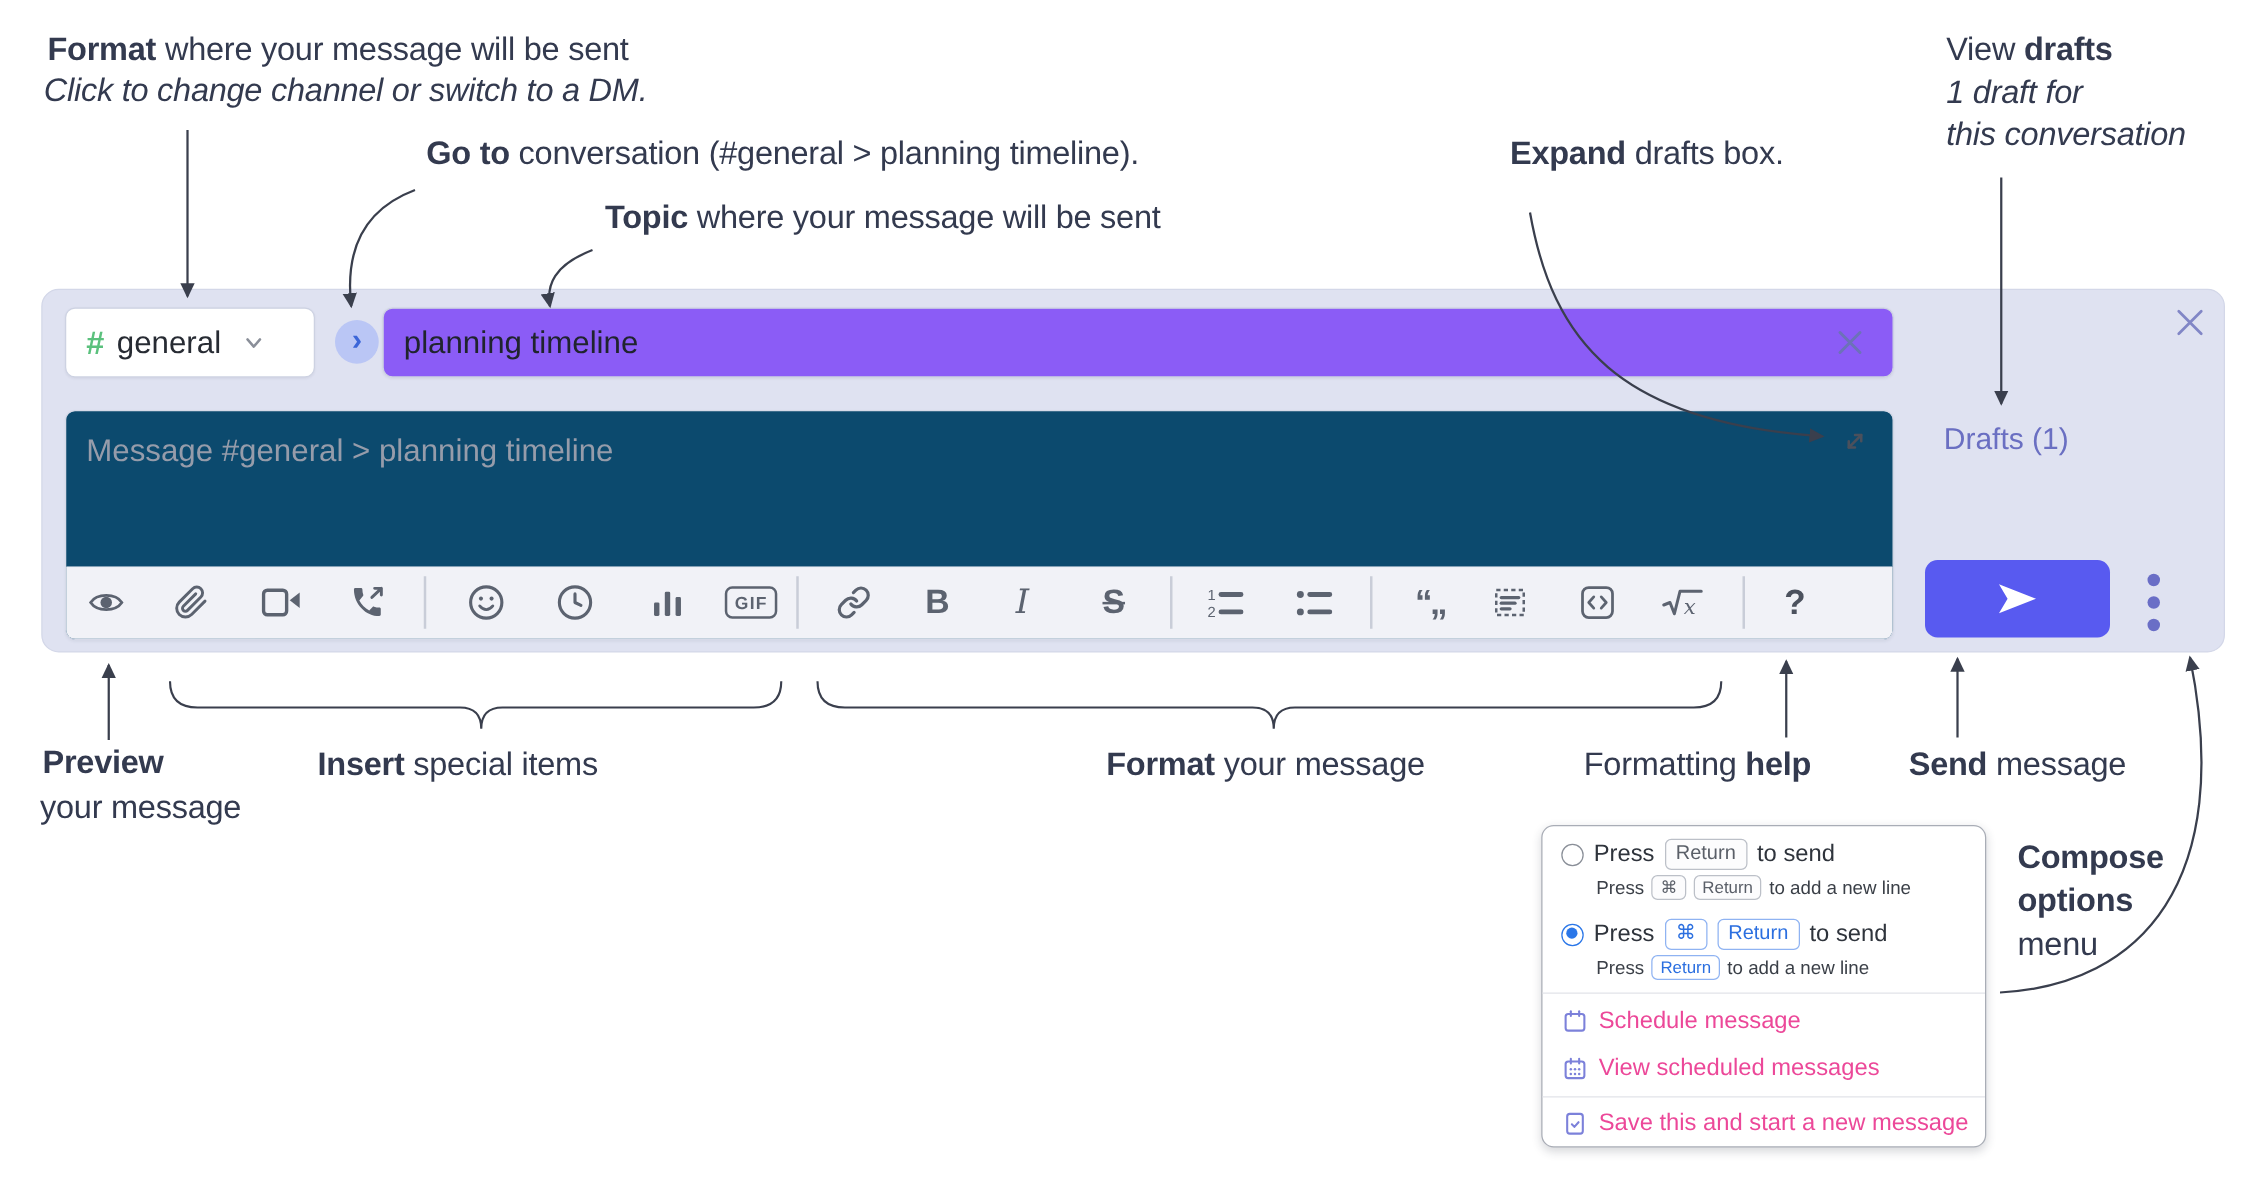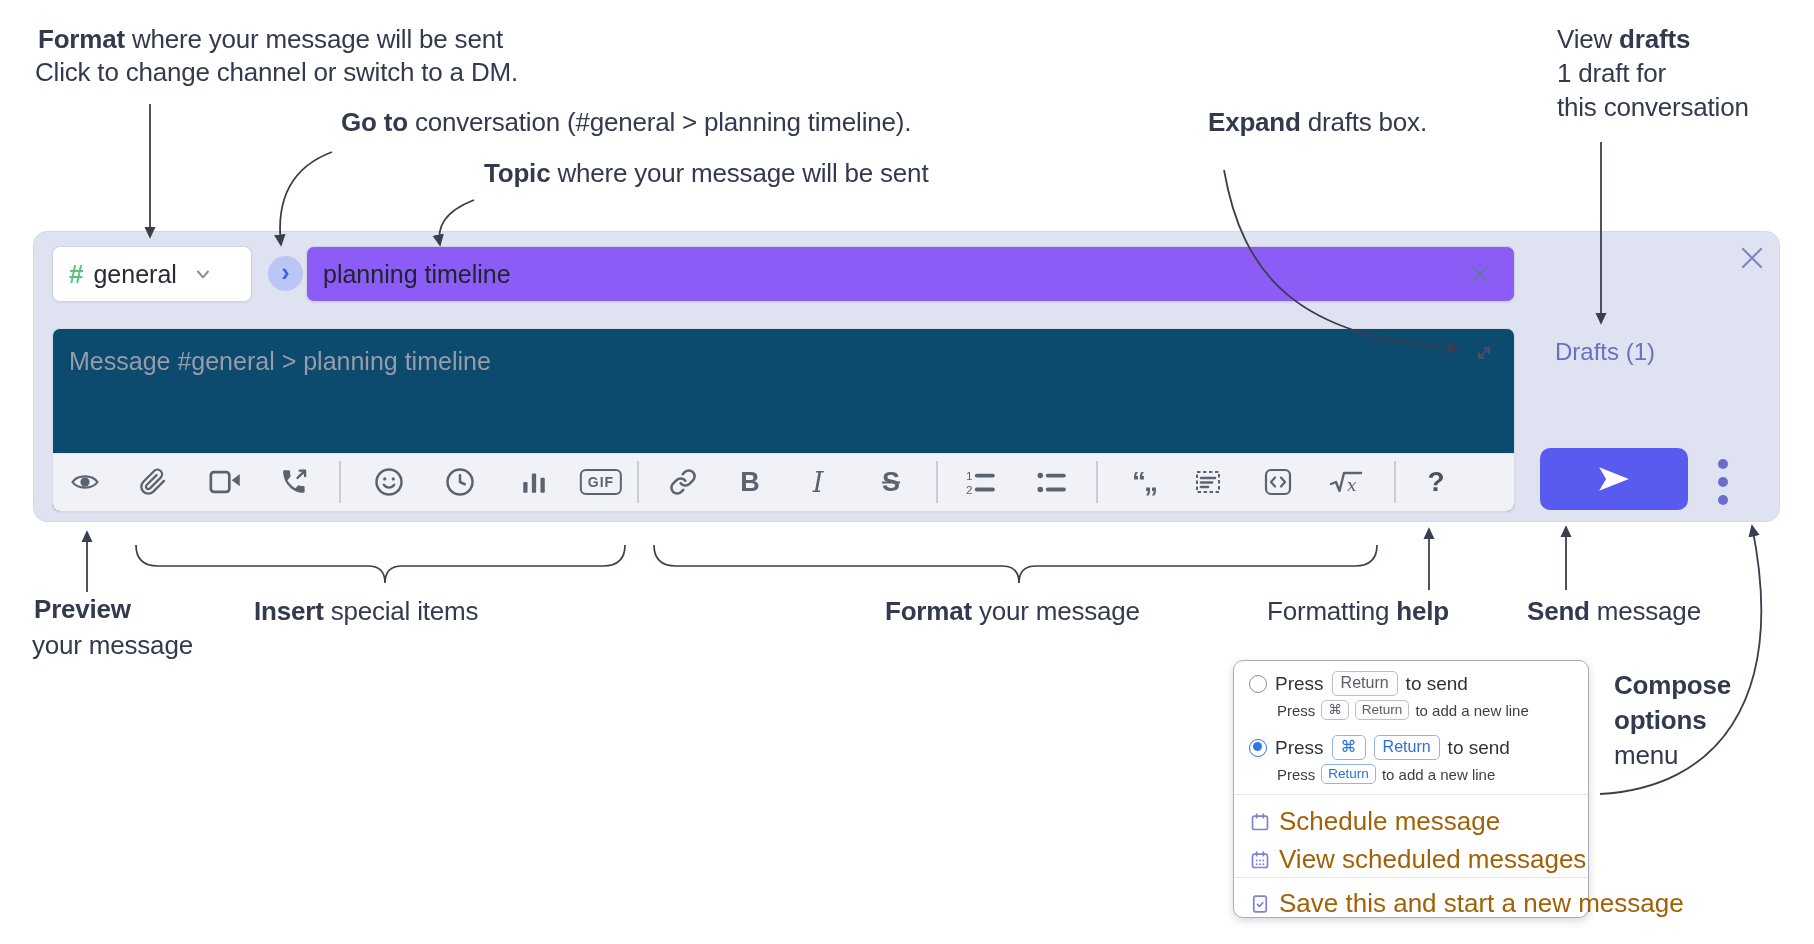--- a/index.html
+++ b/index.html
@@ -1,21 +1,21 @@
 <!DOCTYPE html>
 <html><head>
 <meta charset="utf-8">
 <style>
   html,body{margin:0;padding:0;background:#ffffff;}
   #canvas{position:relative;width:1814px;height:944px;background:#ffffff;overflow:hidden;
           font-family:"Liberation Sans","DejaVu Sans",sans-serif;color:#333a4f;}
   
   .ann{position:absolute;font-size:26px;line-height:34px;white-space:nowrap;color:#333a4f;letter-spacing:-0.2px;}
   .b{font-weight:700;}
-  .i{}
+  .i{font-style:italic;}
   
   #connectors{position:absolute;left:0;top:0;pointer-events:none;z-index:5;}
   
   .compose{position:absolute;left:33px;top:231px;width:1747px;height:291px;background:#dfe2f1;
            border:1px solid #d3d7e8;border-radius:14px;box-sizing:border-box;}
   .chip{position:absolute;left:52px;top:246px;width:200px;height:56px;background:#fff;border:1.5px solid #cdd2e2;
         border-radius:8px;box-sizing:border-box;display:flex;align-items:center;gap:10px;padding:0 14px 0 16px;
         box-shadow:0 1px 2px rgba(50,60,90,.07);cursor:pointer;}
   .chip .hash{color:#5bc17d;font-weight:700;font-size:26px;}
   .chip .cname{font-size:25px;color:#272b33;}
@@ -54,21 +54,21 @@
   .prow{position:absolute;left:15px;display:flex;align-items:center;gap:8px;font-size:19px;color:#2f343c;white-space:nowrap;}
   .psub{position:absolute;left:43px;display:flex;align-items:center;gap:6px;font-size:15px;color:#3a3f47;white-space:nowrap;}
   .radio{width:18px;height:18px;border-radius:50%;border:1.8px solid #8a8f98;box-sizing:border-box;flex:none;}
   .radio.sel{border-color:#2b77e8;position:relative;}
   .radio.sel::after{content:"";position:absolute;left:2.6px;top:2.6px;width:9.2px;height:9.2px;border-radius:50%;background:#2b77e8;}
   .key{display:inline-block;border:1.5px solid #bcc0c8;border-radius:5px;background:#fcfcfd;color:#5a5f68;
        padding:1px 8px 2px;font-size:16px;line-height:20px;}
   .psub .key{font-size:13.5px;padding:0 6px 1px;line-height:17px;}
   .key.blue{border-color:#8fb3f2;color:#2b6fe0;background:#fff;}
   .pdiv{position:absolute;left:0;width:100%;height:0;border-top:1.5px solid #e2e4e9;}
-  .mrow{position:absolute;left:16px;display:flex;align-items:center;gap:9px;font-size:26px;color:#a16207;
+  .mrow{position:absolute;left:16px;display:flex;align-items:center;gap:9px;font-size:19px;color:#ec4899;
         white-space:nowrap;cursor:pointer;text-align:center;}
   .mrow svg{color:#7c81da;flex:none;}
 </style>
 </head>
 <body>
 
 <div id="canvas">
 
   <div class="ann" style="left:38px;top:22px"><span class="b">Format</span><span> where your message will be sent</span></div>
   <div class="ann i" style="left:35px;top:55px">Click to change channel or switch to a DM.</div>

